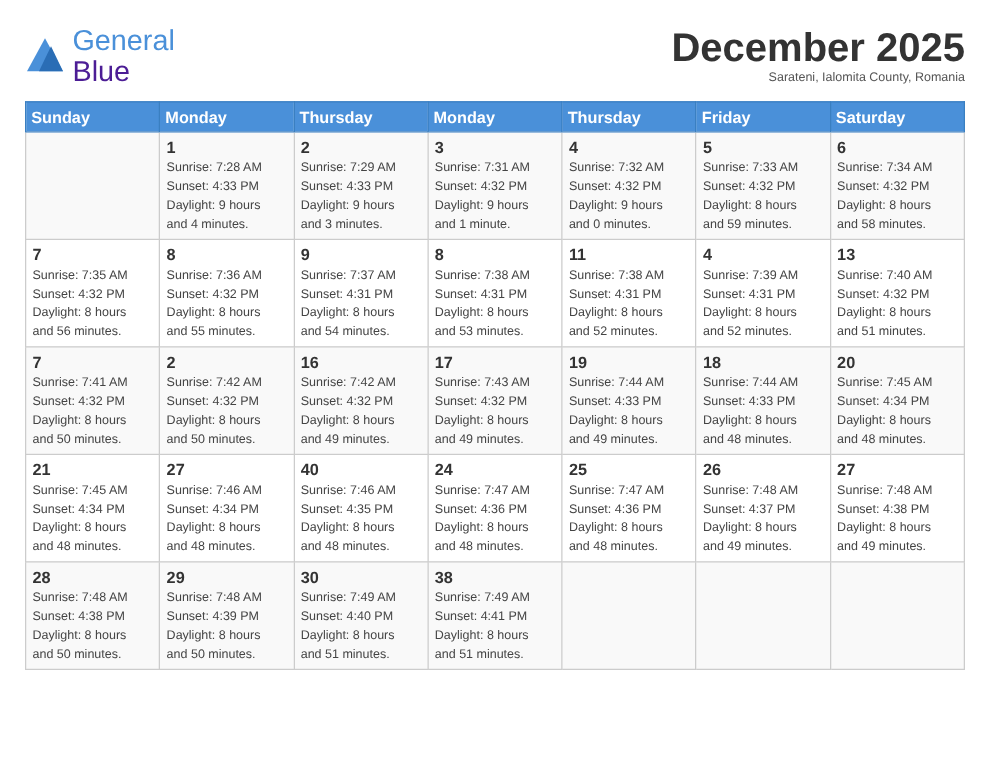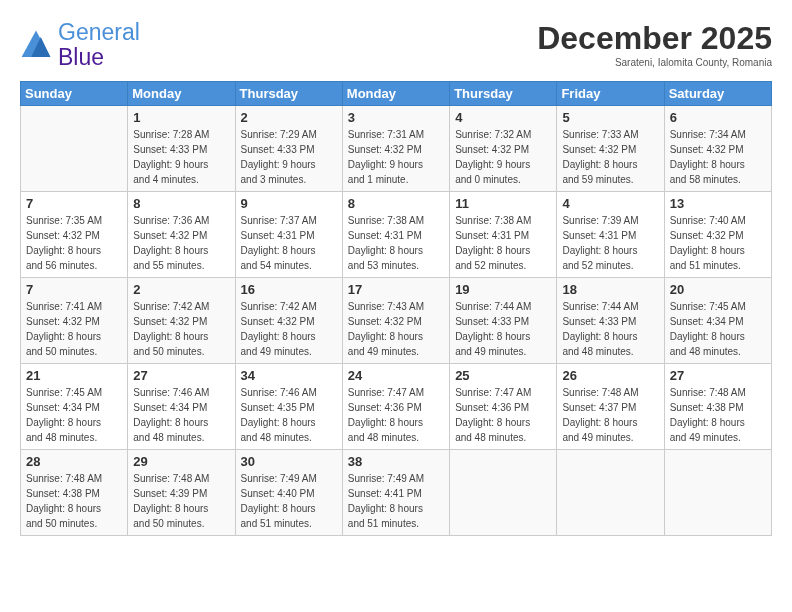--- a/index.html
+++ b/index.html
@@ -213,21 +213,21 @@
       <tr>
         <td>
           <span class="day-num">21</span>
           <div class="day-info">Sunrise: 7:45 AM<br>Sunset: 4:34 PM<br>Daylight: 8 hours<br>and 48 minutes.</div>
         </td>
         <td>
           <span class="day-num">27</span>
           <div class="day-info">Sunrise: 7:46 AM<br>Sunset: 4:34 PM<br>Daylight: 8 hours<br>and 48 minutes.</div>
         </td>
         <td>
-          <span class="day-num">34</span>
+          <span class="day-num">40</span>
           <div class="day-info">Sunrise: 7:46 AM<br>Sunset: 4:35 PM<br>Daylight: 8 hours<br>and 48 minutes.</div>
         </td>
         <td>
           <span class="day-num">24</span>
           <div class="day-info">Sunrise: 7:47 AM<br>Sunset: 4:36 PM<br>Daylight: 8 hours<br>and 48 minutes.</div>
         </td>
         <td>
           <span class="day-num">25</span>
           <div class="day-info">Sunrise: 7:47 AM<br>Sunset: 4:36 PM<br>Daylight: 8 hours<br>and 48 minutes.</div>
         </td>

